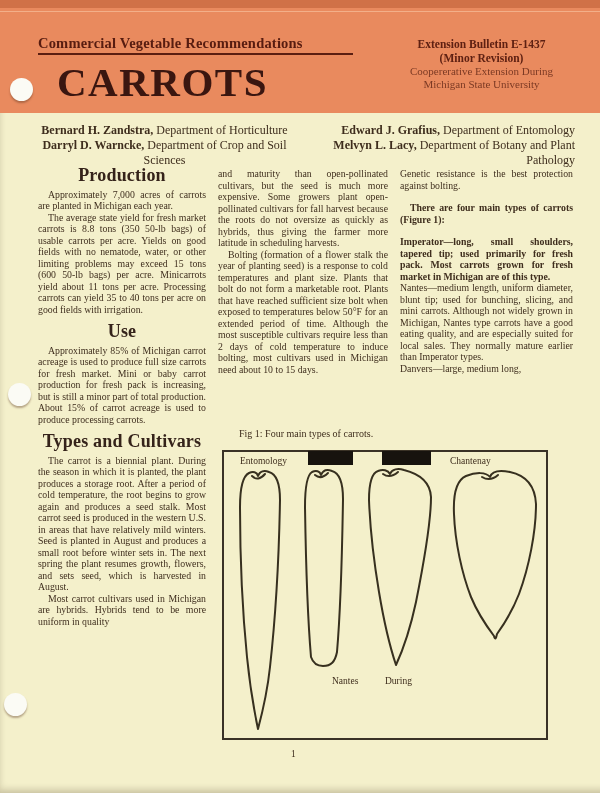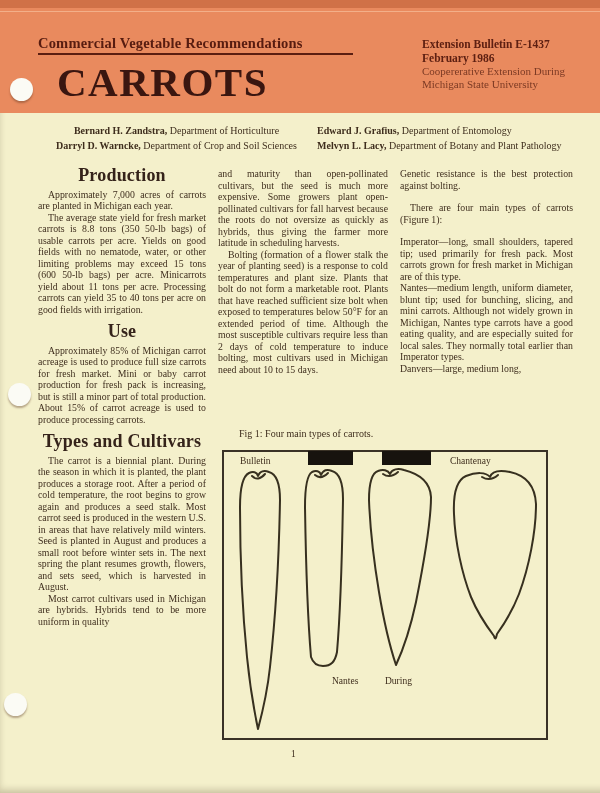--- a/index.html
+++ b/index.html
@@ -16,44 +16,44 @@
   .header-crease { position:absolute; top:11px; left:0; width:600px; height:1px; background:rgba(255,220,190,0.45); }
   .series {
     position:absolute; left:38px; top:35px; font-weight:bold; font-size:14.5px;
     color:#571c10; letter-spacing:0.2px; white-space:nowrap;
   }
   .series-rule { position:absolute; left:38px; top:53px; width:315px; height:2px; background:#5b1e11; }
   .doc-title {
     position:absolute; left:57px; top:58px; font-weight:bold; font-size:41px;
     letter-spacing:1.5px; color:#3a1610; white-space:nowrap;text-align:right;
   }
-  .bulletin-info { position:absolute; right:35px; top:38px; text-align:left; }
+  .bulletin-info { position:absolute; right:47px; top:38px; text-align:center; }
   .bi-bold { font-weight:bold; font-size:11.5px; line-height:13.5px; color:#5e2012; }
   .bi-org  { font-size:11px; line-height:13px; color:#7c3a24; }
   
   .punch {
     position:absolute; width:23px; height:23px; border-radius:50%;
     background:#fbfbf5; box-shadow:0 2px 2px rgba(90,55,35,0.4);
   }
   .punch1 { left:10px; top:78px; }
   .punch2 { left:8px;  top:383px; }
   .punch3 { left:4px;  top:693px; }
   
-  .authors { position:absolute; top:123px; left:42px; width:545px; display:flex; font-size:10px; line-height:15px; }
+  .authors { position:absolute; top:123px; left:30px; width:545px; display:flex; font-size:12px; line-height:15px; }
   .acol-left  { width:272px; text-align:center; }
-  .acol-right { width:273px; text-align:left; padding-left:6px; }
+  .acol-right { width:273px; text-align:right; padding-left:6px; }
   .author-name { font-weight:bold; }
   
   .col { position:absolute; top:168px; font-size:9.8px; line-height:11.5px; text-align:justify; }
   .col1 { left:38px;  width:168px; }
   .col2 { left:218px; width:170px; }
   .col3 { left:400px; width:173px; }
   .col p { margin:0; }
   .ind { text-indent:10px; }
-  .gap { margin-top:11px !important; }
+  .gap { margin-top:11px !important;font-weight:bold; }
   .sect {
     font-size:18px; font-weight:bold; text-align:center; color:#35231a;
     margin:11px 0 7px 0; letter-spacing:0.2px;
   }
   .sect.first { margin-top:2px; }
   
   .fig-caption { position:absolute; left:239px; top:428px; font-size:10px; color:#3e2d1d; }
   .figure {
     position:absolute; left:222px; top:450px; width:326px; height:290px;
     border:2px solid #3a3226; box-sizing:border-box;
@@ -75,21 +75,21 @@
 <div class="page">
 
   <div class="header">
     <div class="header-strip"></div>
     <div class="header-crease"></div>
     <div class="series">Commercial Vegetable Recommendations</div>
     <div class="series-rule"></div>
     <div class="doc-title">CARROTS</div>
     <div class="bulletin-info">
       <div class="bi-bold">Extension Bulletin E-1437</div>
-      <div class="bi-bold">February 1986</div>
+      <div class="bi-bold">(Minor Revision)</div>
       <div class="bi-org">Coopererative Extension During</div>
       <div class="bi-org">Michigan State University</div>
     </div>
   </div>
 
   <div class="punch punch1"></div>
   <div class="punch punch2"></div>
   <div class="punch punch3"></div>
 
   <div class="authors">
@@ -116,21 +116,21 @@
 
   <div class="col col2">
     <p>and maturity than open-pollinated cultivars, but the seed is much more expensive. Some growers plant open-pollinated cultivars for fall harvest because the roots do not oversize as quickly as hybrids, thus giving the farmer more latitude in scheduling harvests.</p>
     <p class="ind">Bolting (formation of a flower stalk the year of planting seed) is a response to cold temperatures and plant size. Plants that bolt do not form a marketable root. Plants that have reached sufficient size bolt when exposed to temperatures below 50°F for an extended period of time. Although the most susceptible cultivars require less than 2 days of cold temperature to induce bolting, most cultivars used in Michigan need about 10 to 15 days.</p>
   </div>
 
   <div class="col col3">
     <p>Genetic resistance is the best protection against bolting.</p>
     <p class="ind gap">There are four main types of carrots (Figure 1):</p>
     <p class="gap">Imperator—long, small shoulders, tapered tip; used primarily for fresh pack. Most carrots grown for fresh market in Michigan are of this type.</p>
-    <p>Nantes—medium length, uniform diameter, blunt tip; used for bunching, slicing, and mini carrots. Although not widely grown in Michigan, Nantes type carrots have a good eating quality, and are especially suited for local sales. They normally total earlier than Imperator types.</p>
+    <p>Nantes—medium length, uniform diameter, blunt tip; used for bunching, slicing, and mini carrots. Although not widely grown in Michigan, Nantes type carrots have a good eating quality, and are especially suited for local sales. They normally mature earlier than Imperator types.</p>
     <p>Danvers—large, medium long,</p>
   </div>
 
   <div class="fig-caption">Fig 1: Four main types of carrots.</div>
 
   <div class="figure">
     <svg class="fig-svg" width="322" height="286" viewBox="0 0 322 286" fill="none" stroke="#37301f" stroke-width="2" stroke-linejoin="round" stroke-linecap="round">
 
       <path d="M 34 277 C 30 258 26 235 23 205 C 19 165 16 110 16 55 C 16 35 19 24 25 21 C 29 19 33 20 34 24 C 36 19 40 18 45 20 C 52 22 56 30 56 48 C 55 105 51 170 46 215 C 43 243 38 262 34 277 Z"></path>
       <path d="M 28 24 Q 34 30 41 22"></path>
@@ -139,21 +139,21 @@
       <path d="M 91 23 Q 97 28 104 21"></path>
 
       <path d="M 172 213 C 166 195 160 170 155 140 C 150 110 146 75 145 48 C 145 30 148 21 154 19 C 159 17 164 18 166 22 C 168 17 174 16 180 18 C 192 21 206 27 207 45 C 207 70 200 110 192 150 C 186 178 178 200 172 213 Z"></path>
       <path d="M 159 22 Q 166 27 174 20"></path>
 
       <path d="M 270 184 C 264 176 254 162 247 145 C 238 122 231 90 230 62 C 229 40 233 28 242 24 C 252 20 262 20 266 25 C 268 19 276 18 286 20 C 300 23 311 32 312 52 C 312 80 305 115 295 142 C 288 160 278 175 273 182 C 272 187 271 188 270 184 Z"></path>
       <path d="M 258 25 Q 266 30 274 23"></path>
     </svg>
     <div class="redaction bar1"></div>
     <div class="redaction bar2"></div>
-    <div class="fig-label lbl-imperator">Bulletin</div>
+    <div class="fig-label lbl-imperator">Entomology</div>
     <div class="fig-label lbl-chantenay">Chantenay</div>
     <div class="fig-label lbl-nantes">Nantes</div>
     <div class="fig-label lbl-danvers">During</div>
   </div>
 
   <div class="page-num">1</div>
 
 </div>
 
 </body></html>

